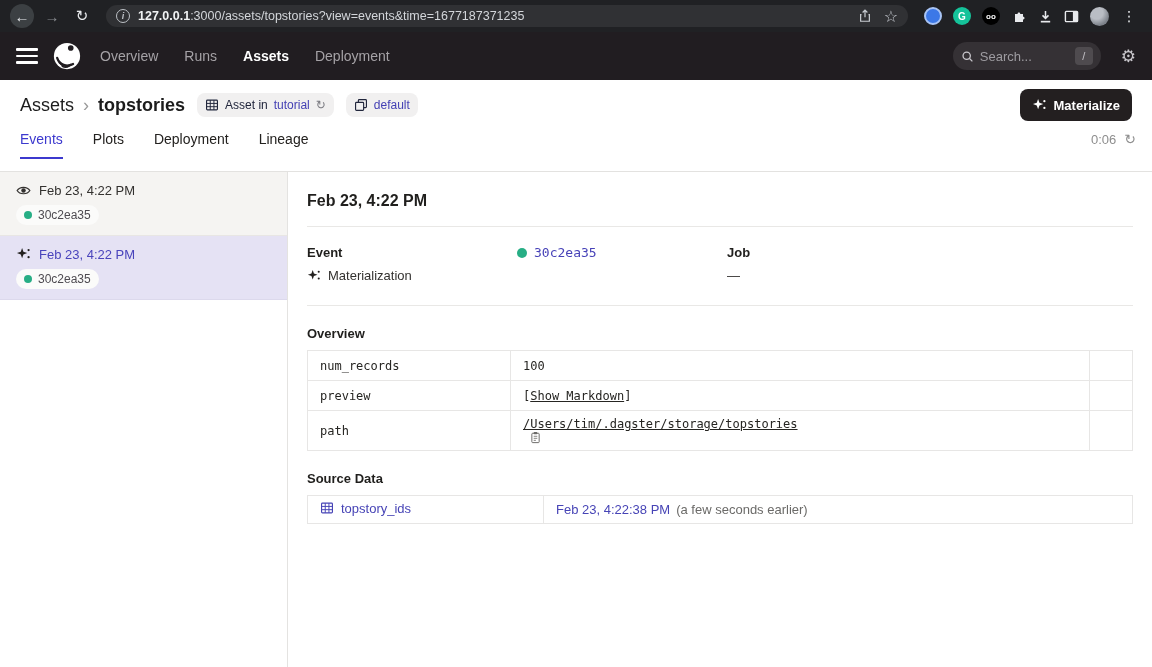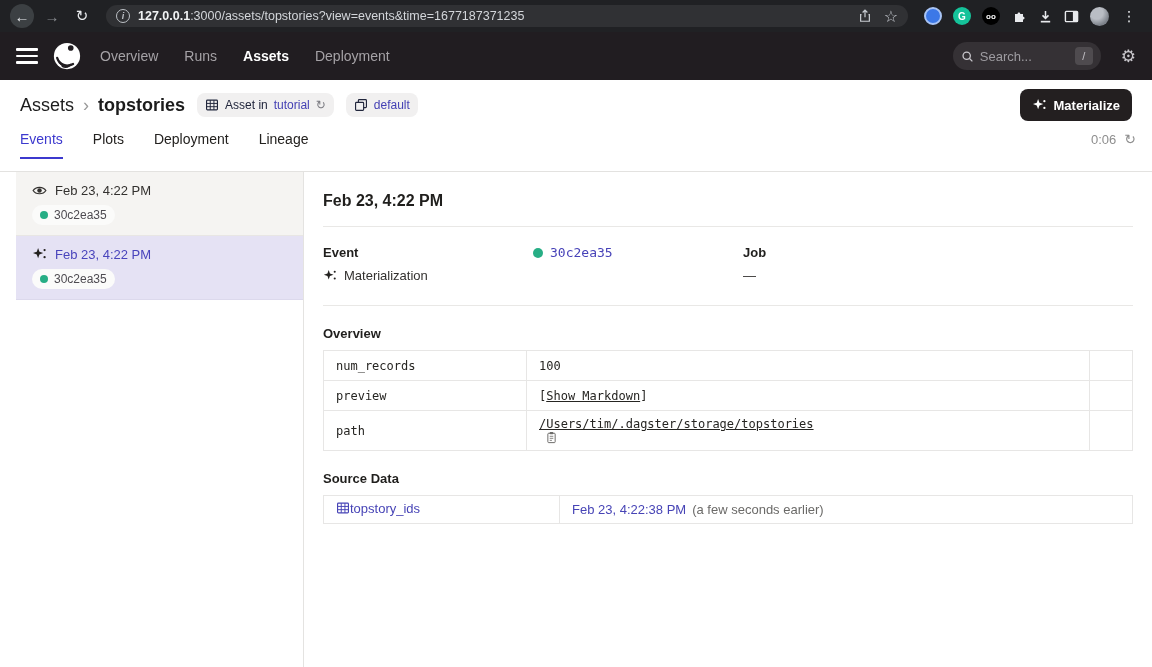--- a/index.html
+++ b/index.html
@@ -70,21 +70,21 @@
   .tabs-row { height:42px; background:#fff; border-bottom:1px solid #e3e2e0;
     display:flex; align-items:flex-end; padding:0 16px 12px 20px; }
   .tab { font-size:14px; color:#23211f; padding:0 0 12px; margin-right:30px; cursor:pointer; }
   .tab.active { color:#3c39ce; border-bottom:2px solid #3c39ce; padding-bottom:10px; font-weight:500; }
   .tabs-right { margin-left:auto; display:flex; align-items:flex-end; gap:8px; padding-bottom:12px;margin-top:39px; }
   .countdown { font-size:13px; color:#8e8e8e; }
   .refresh-glyph { font-size:14px; color:#8e8e8e; cursor:pointer;
     font-family:"DejaVu Sans", sans-serif; }
 
   
-  .content { display:flex; height:495px;margin-left:16px; }
+  .content { display:flex; height:495px; }
   .sidebar { width:288px; flex:none; border-right:1px solid #e4e3e1; background:#fff; }
   .ev-item { height:64px; padding:11px 16px 0; border-bottom:1px solid #e8e6e4; cursor:pointer; }
   .ev-item.obs { background:#f5f4f2; }
   .ev-item.sel { background:#e5e2f4; border-bottom:1px solid #dcd9ec; }
   .ev-top { display:flex; align-items:center; gap:8px; font-size:13px; color:#33312f; }
   .ev-item.sel .ev-top { color:#4944bc; }
   .run-pill { margin-top:7px; display:inline-flex; align-items:center; gap:6px;
     height:20px; background:#fbfbfa; border-radius:10px; padding:0 8px;
     font-size:12px; color:#4e4b51; }
   .dot { width:8px; height:8px; border-radius:50%; background:#27ae85; flex:none; }
@@ -106,21 +106,21 @@
     font-family:"DejaVu Sans Mono", monospace; font-size:12px; color:#262522; }
   td.k { width:203px; color:#5f5e62; }
   td.act { width:43px; }
   .mono-link { color:#262522; text-decoration:underline; cursor:pointer; }
   .copy-ic { margin-left:6px; vertical-align:-2px; cursor:pointer; }
 
   table.src { width:100%; border-collapse:collapse; }
   table.src td { border:1px solid #e7e6e5; height:28px; padding:0 12px; font-size:13px; }
   td.src-asset { width:236px; }
   .asset-link { color:#4744b6; text-decoration:none; display:inline-flex;
-    align-items:center; cursor:pointer; }
+    align-items:center; gap:7px; cursor:pointer; }
   .src-time a { color:#4744b6; text-decoration:none; }
   .src-note { color:#6b6a68; margin-left:6px; }
 
   .back-tooltip { position:absolute; right:4px; bottom:13px; background:#484848;
     border:1px solid #5c5c5c; color:#fff; font-size:10.5px; font-weight:bold;
     padding:3px 7px; border-radius:2px; white-space:nowrap; }
 
   svg { display:block; flex:none; }
 </style>
 </head>

